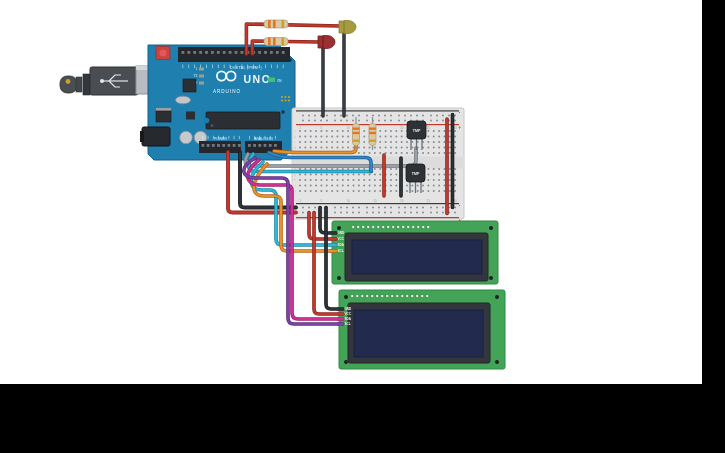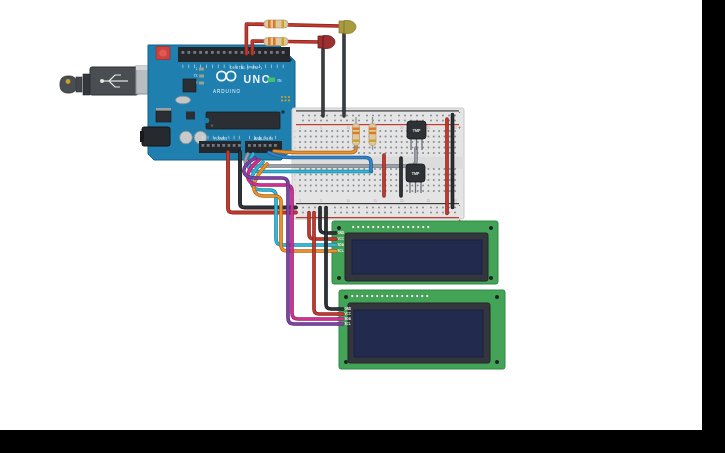--- a/index.html
+++ b/index.html
@@ -1,16 +1,16 @@
 <!DOCTYPE html>
 <html><head>
 <meta charset="utf-8">
 <style>
   html,body{margin:0;padding:0;background:#000;}
-  #stage{position:relative;width:725px;height:453px;overflow:hidden;background:#000;}
+  #stage{position:relative;width:725px;height:384px;overflow:hidden;background:#000;}
   svg{position:absolute;left:0;top:0;}
   text{font-family:"Liberation Sans","DejaVu Sans",sans-serif;}
   .silk{fill:#eaf5fb;}
   .tinylabel{fill:#f2f2f2;font-weight:bold;}
 </style>
 </head>
 <body>
 
 <div id="stage">
 <svg width="725" height="453" viewBox="0 0 725 453">

